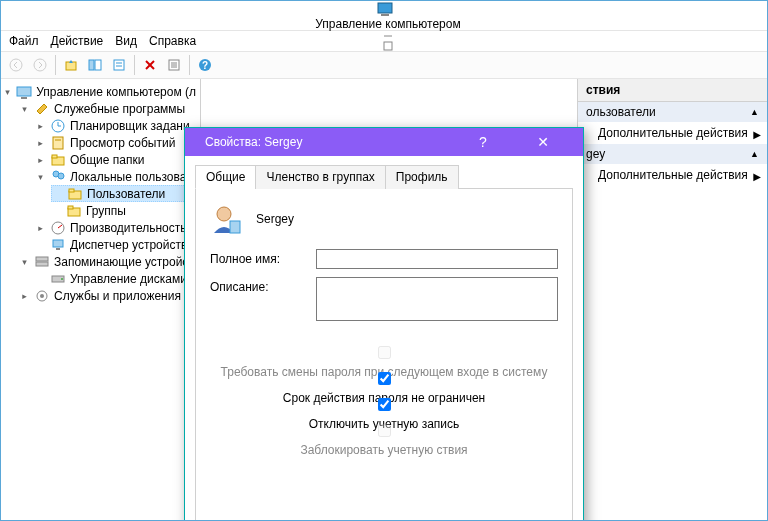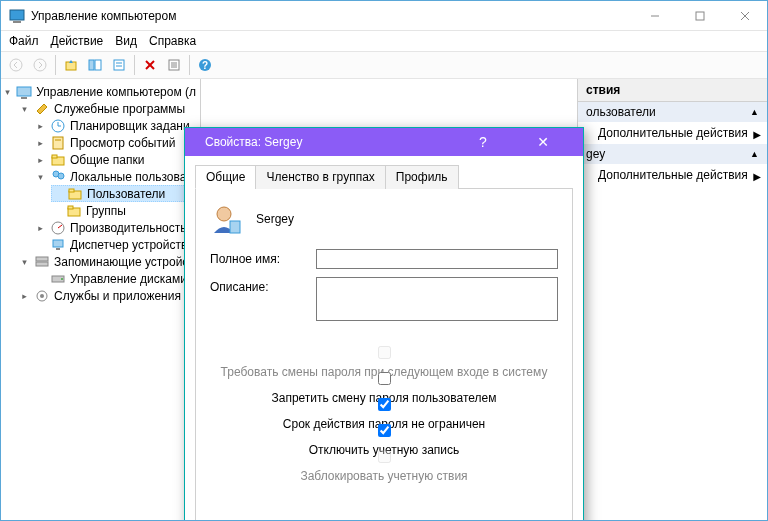--- a/index.html
+++ b/index.html
@@ -1,18 +1,18 @@
 <!DOCTYPE html>
 <html><head>
 <meta charset="utf-8">
 <style>
   * { box-sizing: border-box; font-family: "Segoe UI", Tahoma, sans-serif; }
   body { margin: 0; background: #fff; font-size: 12px; color: #000; }
   .window { width: 768px; height: 521px; border: 1px solid #5aa7d8; display: flex; flex-direction: column; background: #fff; }
-  .titlebar { height: 30px; display: flex; align-items: center; padding: 0 0 0 8px; background: #fff; border-bottom: 1px solid #e5e5e5; }
+  .titlebar { height: 30px; display: flex; align-items: center; padding: 0 0 0 8px; background: #fff; border-bottom: 1px solid #e5e5e5; flex-direction: column; }
   .titlebar .app-icon { width: 16px; height: 16px; margin-right: 6px; }
   .titlebar .title { flex: 1; font-size: 12px; color: #000; }
   .win-btn { width: 45px; height: 29px; display: flex; align-items: center; justify-content: center; color: #888; }
   .menubar { height: 20px; display: flex; align-items: center; padding: 0 8px; gap: 12px; font-size: 12px; }
   .menubar span { cursor: default; }
   .toolbar { height: 28px; border-top: 1px solid #e5e5e5; border-bottom: 1px solid #e5e5e5; display: flex; align-items: center; padding: 0 4px; gap: 2px; background: #fbfbfb; }
   .tbtn { width: 22px; height: 22px; display: flex; align-items: center; justify-content: center; border: 1px solid transparent; border-radius: 2px; }
   .tbtn.disabled { opacity: .4; }
   .tsep { width: 1px; height: 20px; background: #d0d0d0; margin: 0 2px; }
   .content { flex: 1; display: flex; position: relative; overflow: hidden; }
@@ -362,24 +362,20 @@
           <div class="field-row">
             <div class="field-label">Описание:</div>
             <div class="field-input"><textarea style=""></textarea></div>
           </div>
           <div style="height:6px"></div>
           <div class="check-row disabled">
             <input type="checkbox" disabled="" style="">
             <span>Требовать смены пароля при следующем входе в систему</span>
           </div>
           <div class="check-row">
-            <input type="checkbox" style="">
-            <span>Запретить смену пароля пользователем</span>
-          </div>
-          <div class="check-row">
             <input type="checkbox" checked="" style="">
             <span>Срок действия пароля не ограничен</span>
           </div>
           <div class="check-row">
             <input type="checkbox" checked="" style="">
             <span>Отключить учетную запись</span>
           </div>
           <div class="check-row disabled">
             <input type="checkbox" disabled="" style="">
             <span>Заблокировать учетную ствия</span>

